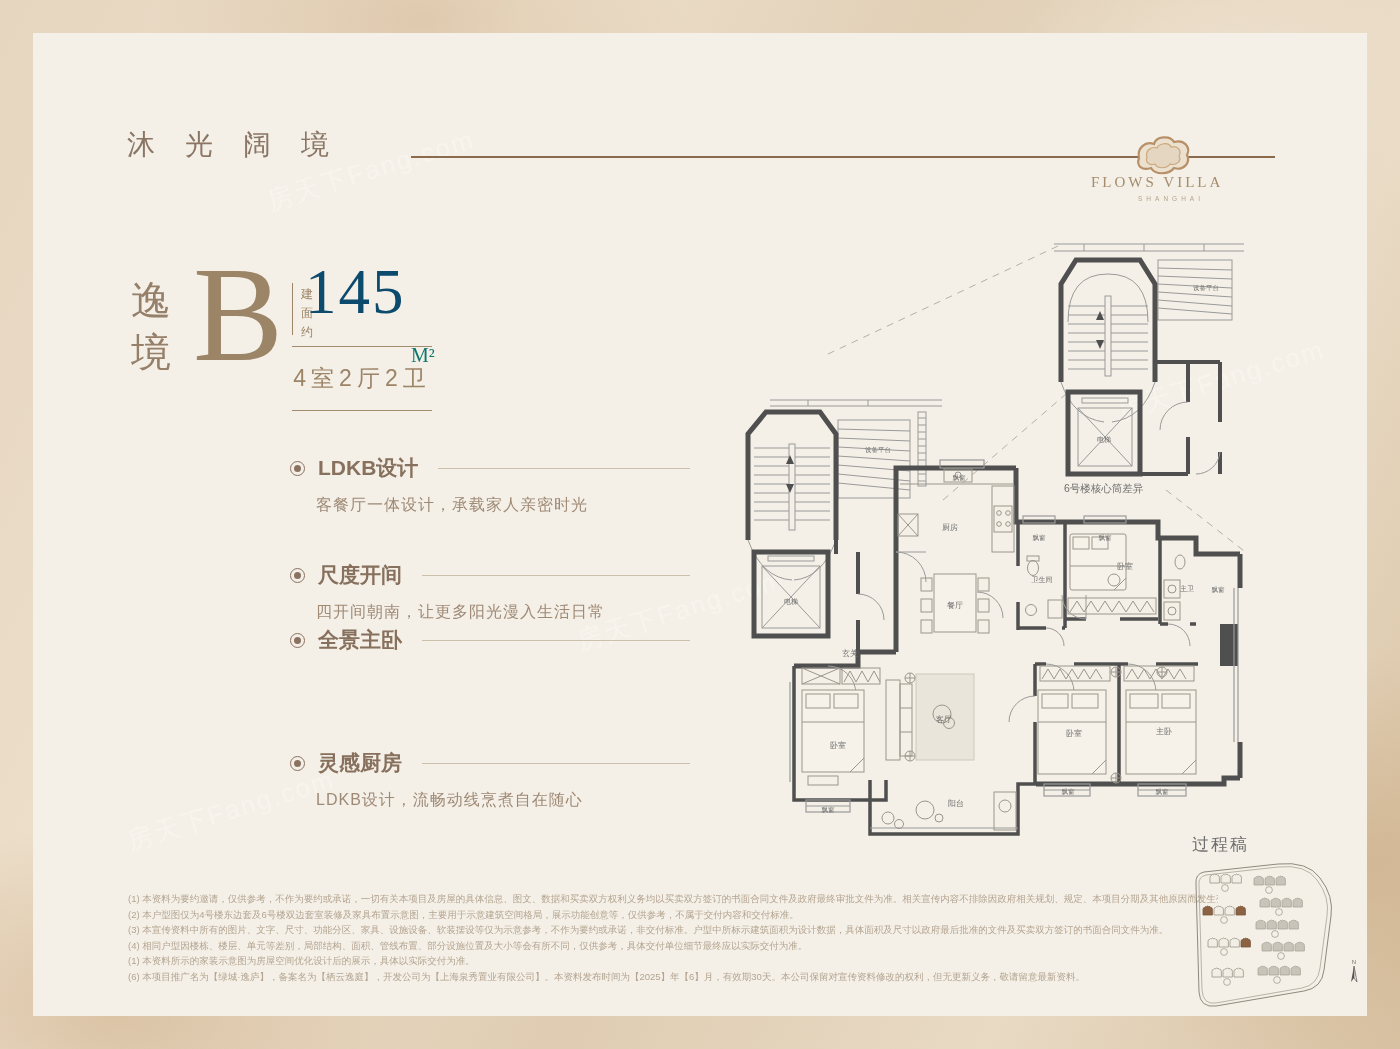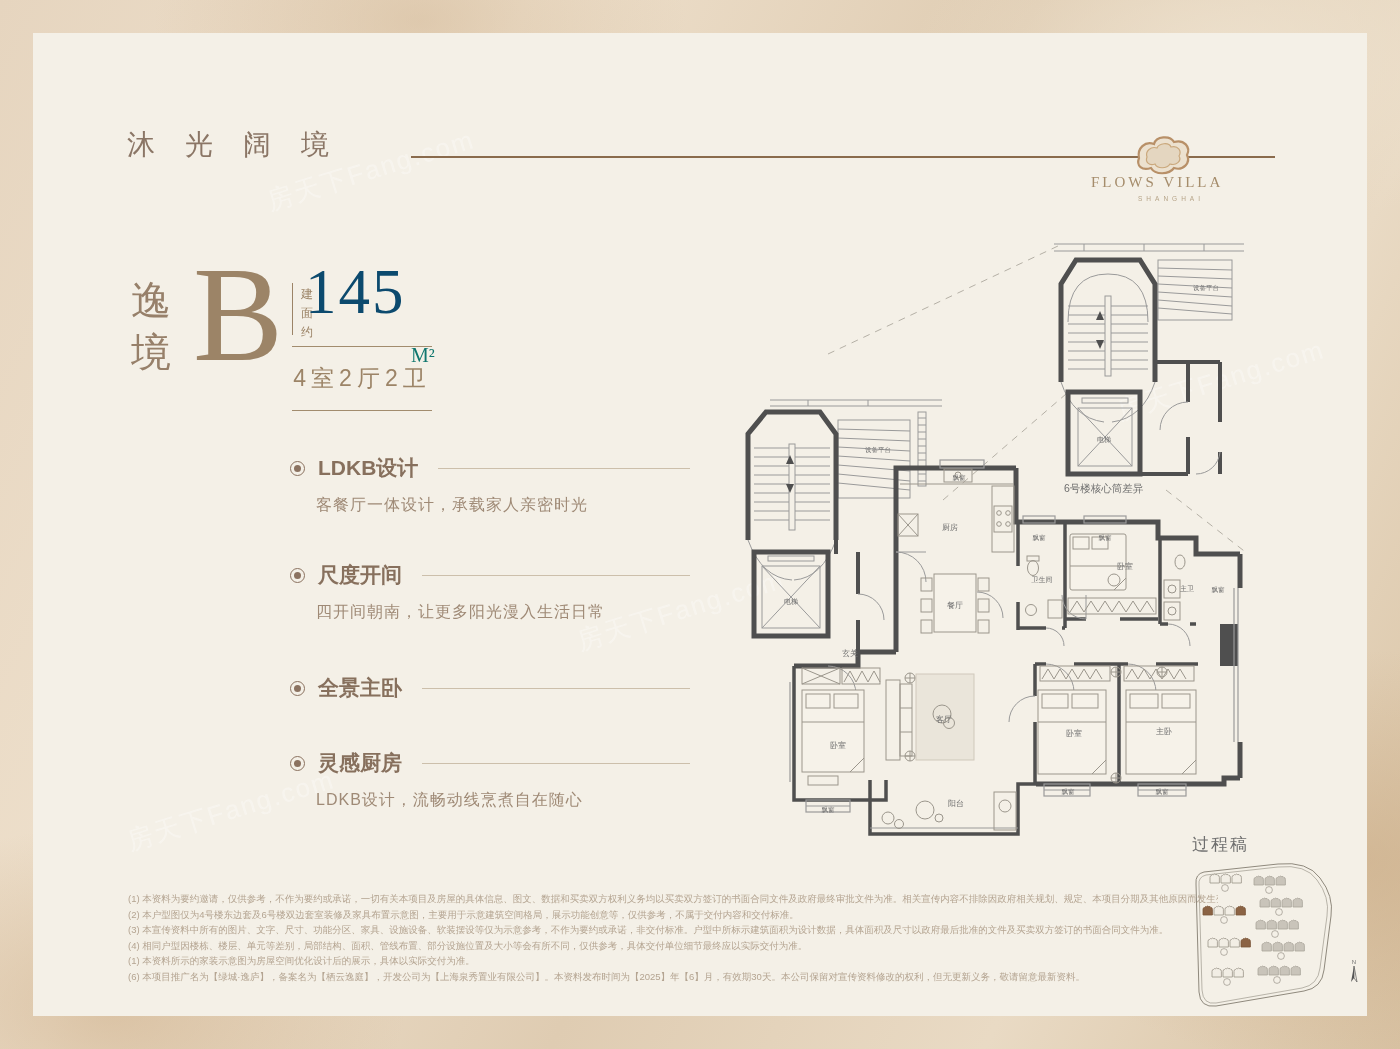--- a/index.html
+++ b/index.html
@@ -110,21 +110,21 @@
     <div class="fd">四开间朝南，让更多阳光漫入生活日常</div>
   </div>
   <div class="feature" style="top:421px;">
     <div class="row">
           <span class="bullet"></span>
       <span class="ft">LDKB设计</span>
       <span class="fl"></span>
         </div>
     <div class="fd">客餐厅一体设计，承载家人亲密时光</div>
   </div>
-  <div class="feature" style="top:641px;">
+  <div class="feature" style="top:593px;">
     <div class="row">
           <span class="bullet"></span>
       <span class="ft">全景主卧</span>
       <span class="fl"></span>
         </div>
   </div>
   <div class="feature" style="top:716px;">
     <div class="row">
           <span class="bullet"></span>
       <span class="ft">灵感厨房</span>

